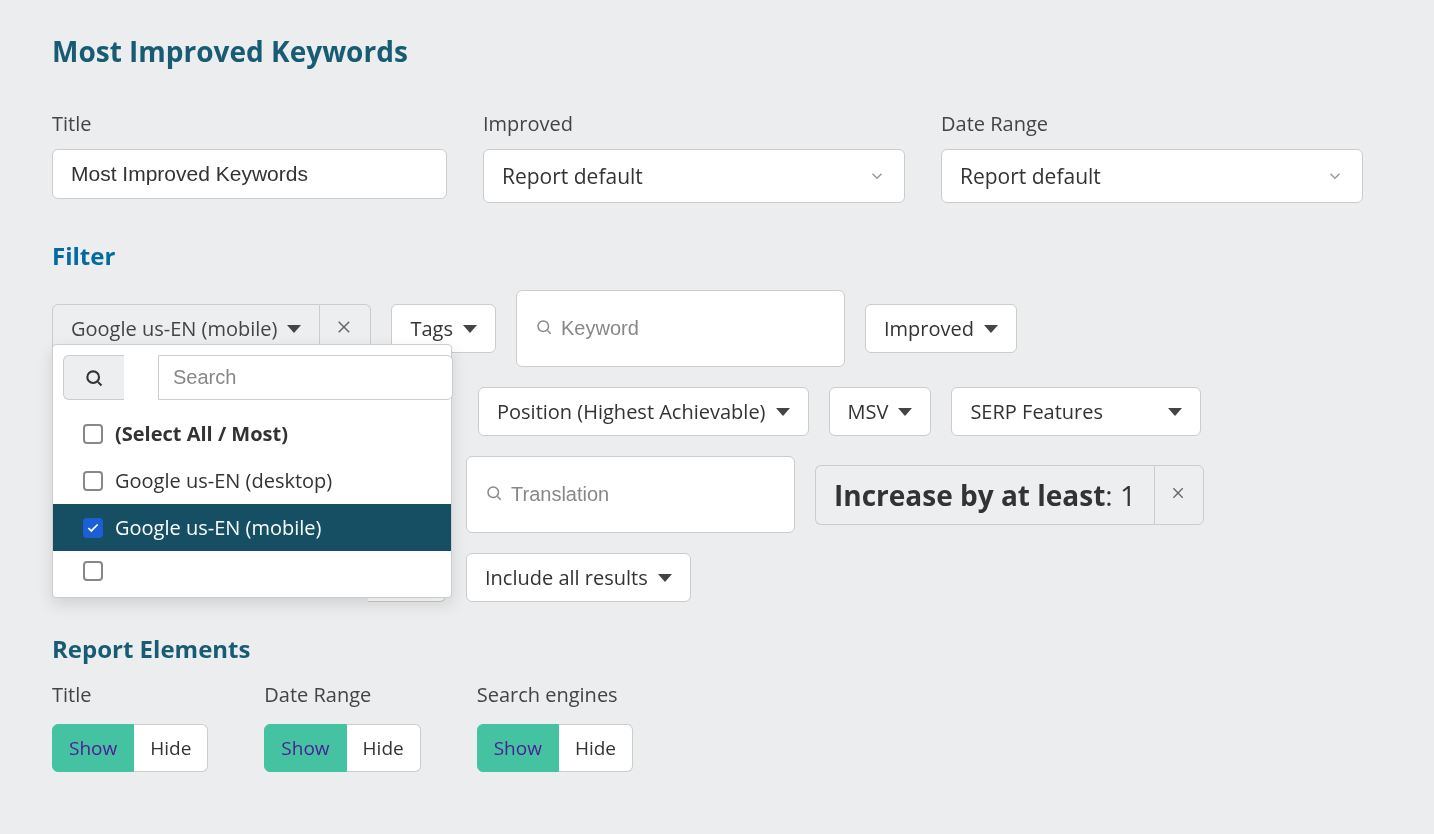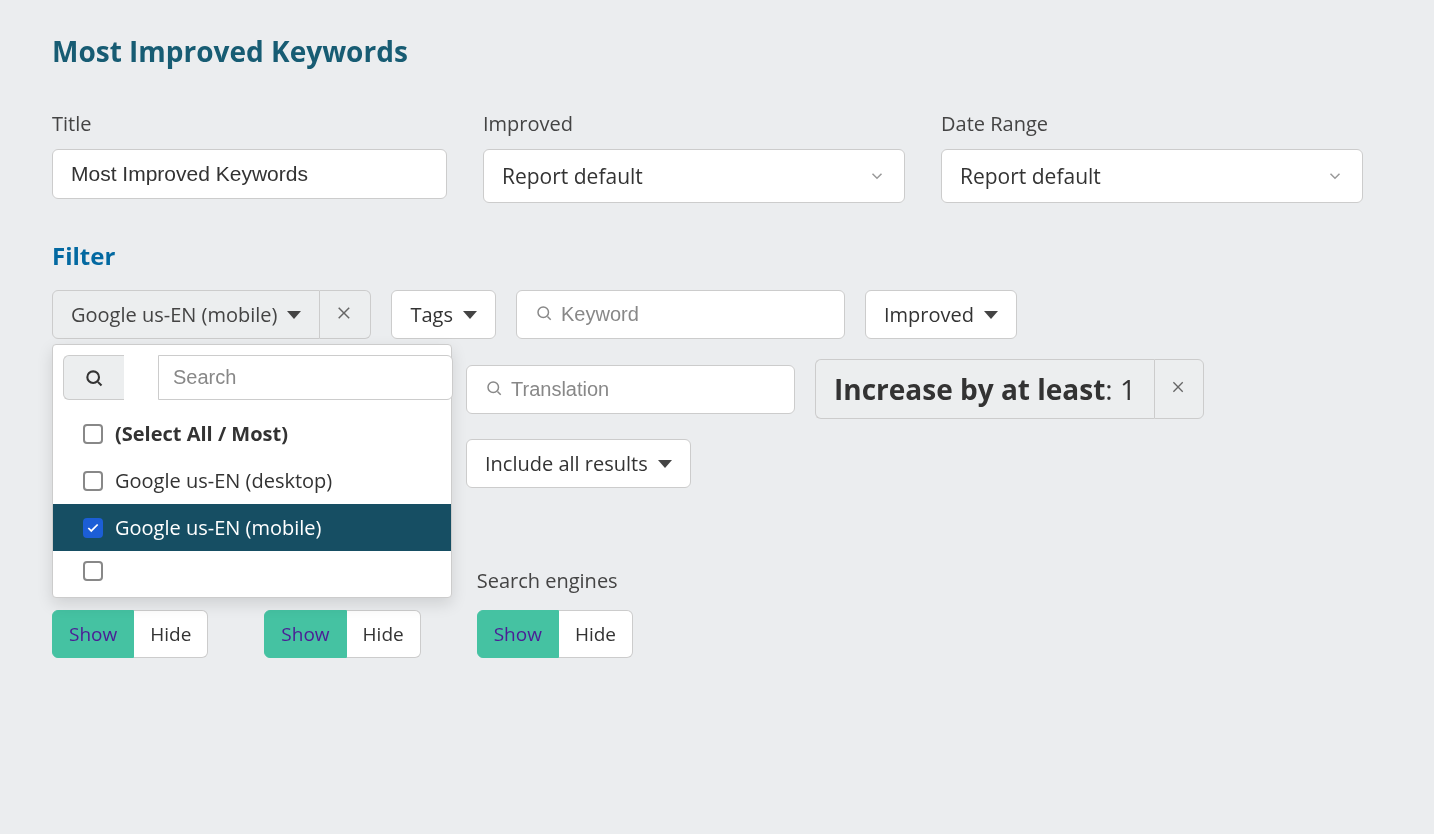--- a/index.html
+++ b/index.html
@@ -117,21 +117,21 @@
     border-left: none;
   }
   .btn-icon-only {
     padding: 10px 16px;
   }
   .close-x svg { width: 18px; height: 18px; color: #666; }
   .search-pill {
     display: inline-flex;
     align-items: center;
     gap: 8px;
-    padding: 10px 18px;
+    padding: 24px 18px;
     border: 1px solid #ccc;
     border-radius: 6px;
     background: #fff;
     font-size: 20px;
     color: #888;
     min-width: 230px;
   }
   .search-pill .mag svg { width: 18px; height: 18px; color: #888; }
   .search-pill input {
     border: none;
@@ -341,20 +341,34 @@
         </span>
         <input type="text" placeholder="Keyword" style="">
       </div>
 
       <div class="btn">
         <span>Improved</span>
         <span class="caret"></span>
       </div>
     </div>
 
+    <div class="filter-row ghost-offset-row2">
+      <div class="btn">
+        <span>Position (Highest Achievable)</span>
+        <span class="caret"></span>
+      </div>
+      <div class="btn">
+        <span>MSV</span>
+        <span class="caret"></span>
+      </div>
+      <div class="btn" style="min-width:250px;justify-content:space-between">
+        <span>SERP Features</span>
+        <span class="caret"></span>
+      </div>
+    </div>
 
     <div class="filter-row">
       <div style="width:394px;display:flex;justify-content:flex-end">
         <div class="ghost-btn-partial">
           <span>red URL</span>
         </div>
       </div>
       <div class="search-pill" style="min-width:240px">
         <span class="mag">
           <svg viewBox="0 0 24 24" fill="none" stroke="currentColor" stroke-width="2">

